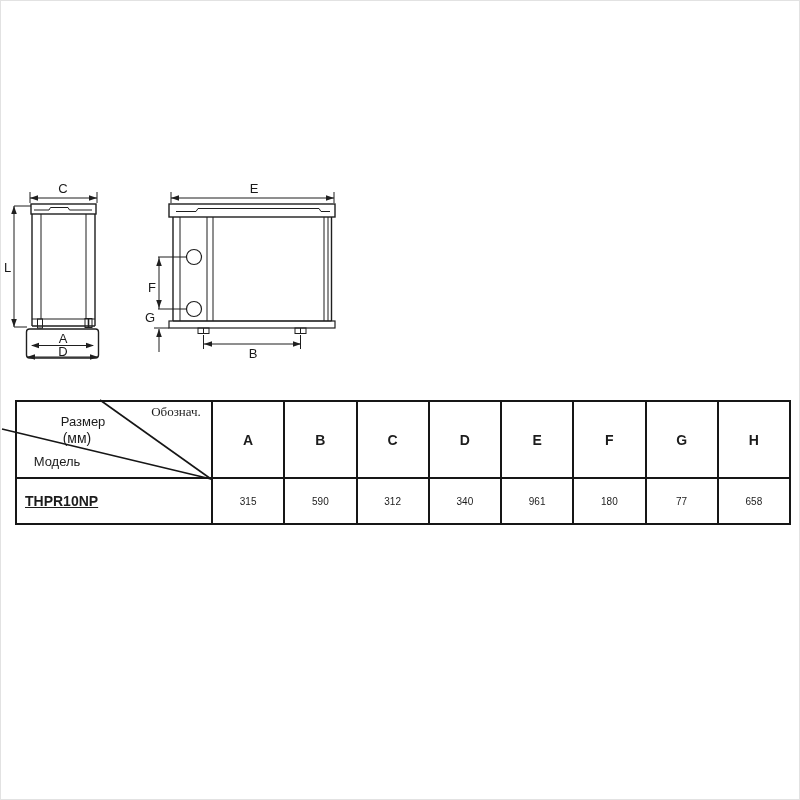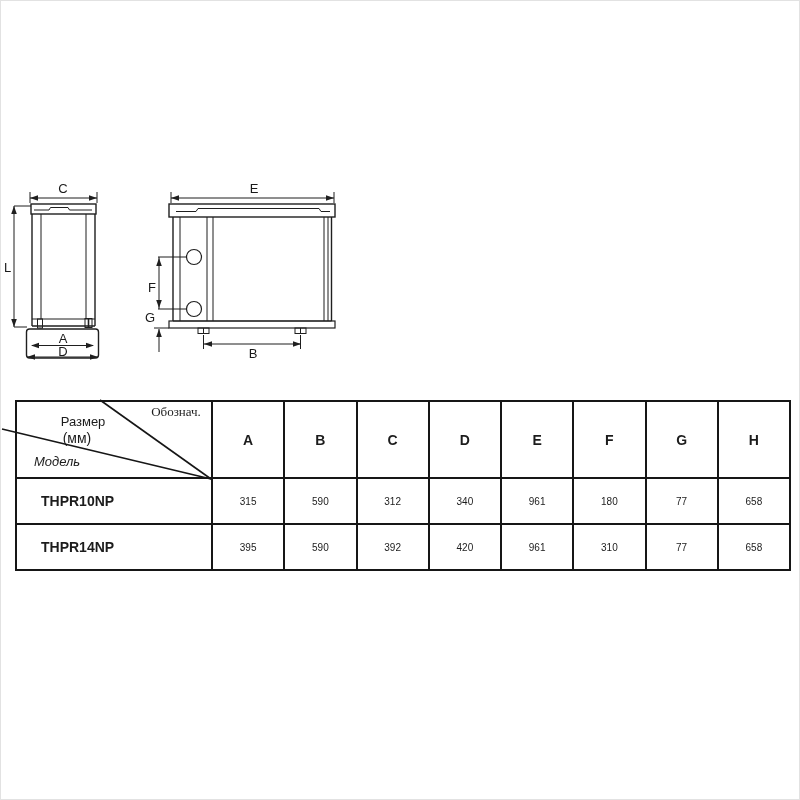--- a/index.html
+++ b/index.html
@@ -15,28 +15,28 @@
     position:absolute; left:14px; top:399px;
     border-collapse:collapse; table-layout:fixed; width:776px;
   }
   .dims-table th, .dims-table td {
     border:2px solid #161616; padding:0; text-align:center;
     font-size:10px; color:#1c1c1c; background:transparent;
   }
   .dims-table .header-row th { height:75px; font-weight:bold; font-size:14px; }
   .dims-table .data-row td, .dims-table .data-row th { height:44px; }
   .dims-table .model-cell {
-    text-align:left; padding-left:24px; font-weight:bold; font-size:14px;
+    text-align:left; padding-left:8px; font-weight:bold; font-size:14px;text-decoration:underline;
   }
   .corner-cell { position:relative; }
   .corner-label { position:absolute; transform:translate(-50%,-50%); white-space:nowrap; font-weight:normal; font-size:13px; }
   .lbl-size    { left:66px;  top:19px; }
   .lbl-unit    { left:60px;  top:36px; font-size:14px; }
   .lbl-design  { left:159px; top:10px;font-family:Liberation Serif, serif; }
-  .lbl-model   { left:40px;  top:59px;font-style:italic; }
+  .lbl-model   { left:40px;  top:59px; }
   .corner-overlay { position:absolute; left:0; top:397px; pointer-events:none; }
 </style>
 </head>
 <body>
 
 <div class="page">
 
   <svg class="drawings" width="800" height="392" viewBox="0 0 800 392">
     <g stroke="#1f1f1f" fill="none" stroke-width="1.2">
 
@@ -156,31 +156,20 @@
       <td class="model-cell">THPR10NP</td>
       <td>315</td>
       <td>590</td>
       <td>312</td>
       <td>340</td>
       <td>961</td>
       <td>180</td>
       <td>77</td>
       <td>658</td>
     </tr>
-    <tr class="data-row">
-      <td class="model-cell">THPR14NP</td>
-      <td>395</td>
-      <td>590</td>
-      <td>392</td>
-      <td>420</td>
-      <td>961</td>
-      <td>310</td>
-      <td>77</td>
-      <td>658</td>
-    </tr>
   </tbody>
     </table>
 
   <svg class="corner-overlay" width="214" height="84" viewBox="0 0 214 84">
     <line x1="99" y1="2" x2="210" y2="81" stroke="#161616" stroke-width="1.6"></line>
     <line x1="1" y1="31" x2="210" y2="81" stroke="#161616" stroke-width="1.6"></line>
   </svg>
 
 </div>
 

